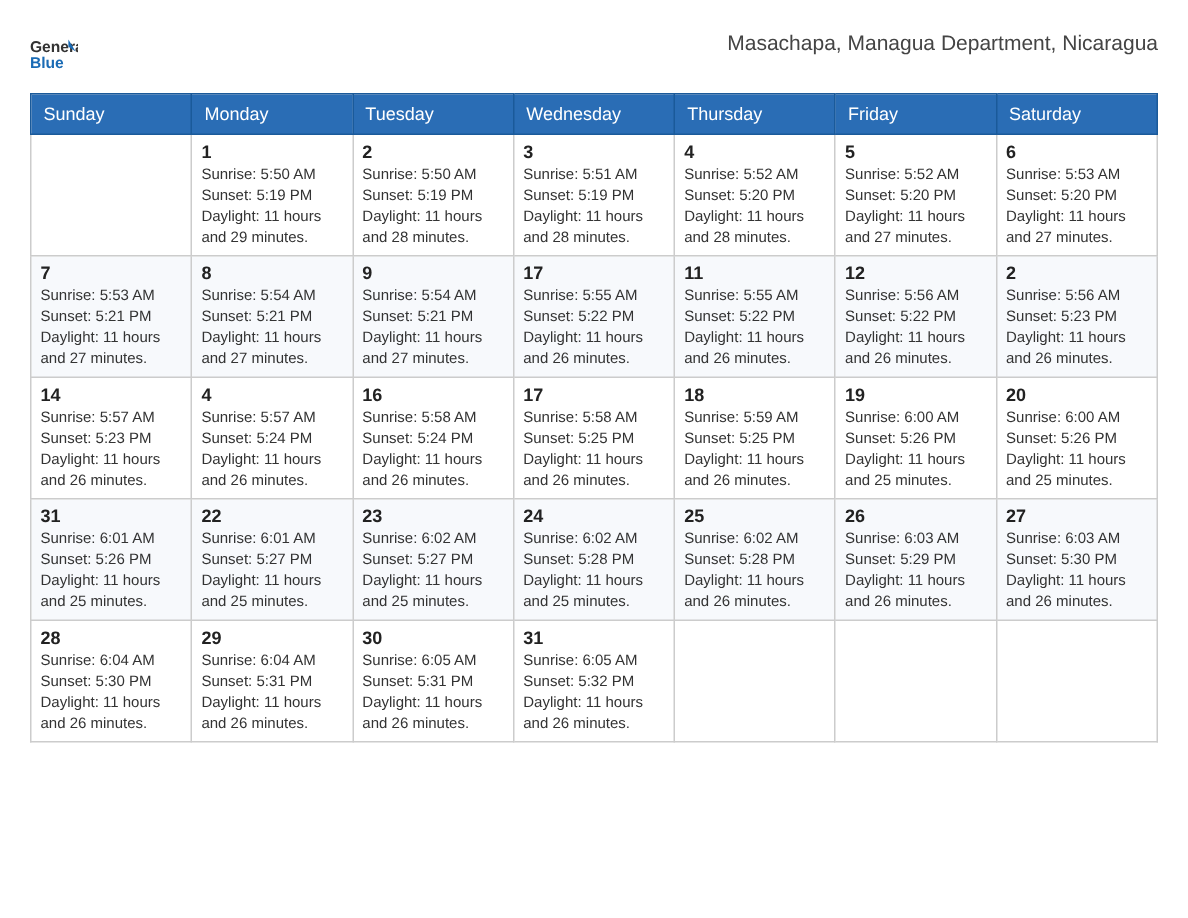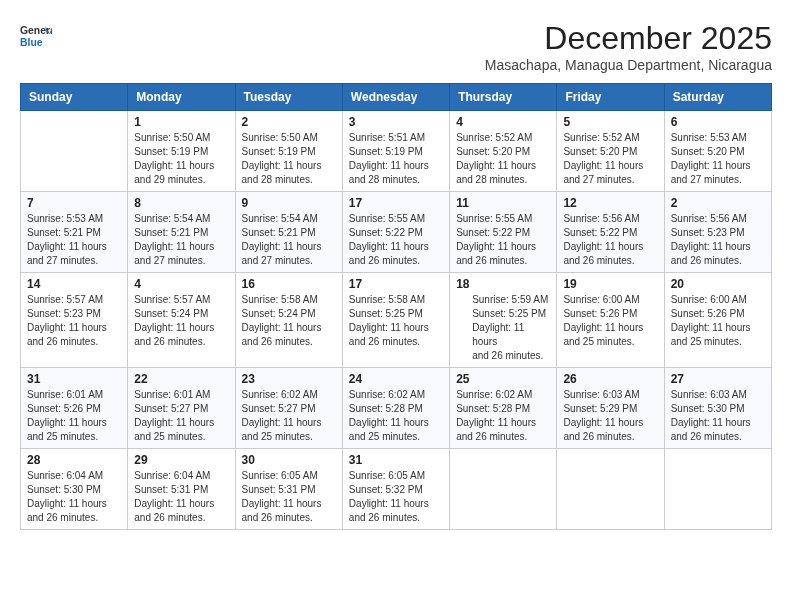--- a/index.html
+++ b/index.html
@@ -41,21 +41,21 @@
       width: 100%;
       border-collapse: collapse;
       font-size: 11px;
     }
     .calendar-table th {
       background-color: #2a6db5;
       color: #fff;
       text-align: left;
       padding: 6px 8px;
       font-size: 12px;
-      font-weight: bold;
+      font-weight: normal;
       border: 1px solid #1a5a9a;
     }
     .calendar-table td {
       border: 1px solid #ccc;
       vertical-align: top;
       padding: 4px 6px;
       width: 14.28%;
       min-height: 80px;
       background: #fff;
     }
@@ -83,21 +83,20 @@
 
 <div class="header-section">
   <div class="logo">
     <svg class="logo-icon" viewBox="0 0 40 40" xmlns="http://www.w3.org/2000/svg">
       <text x="0" y="18" font-size="13" font-weight="bold" fill="#333" font-family="Arial">General</text>
       <text x="0" y="32" font-size="13" font-weight="bold" fill="#1a6bb5" font-family="Arial">Blue</text>
       <polygon points="32,8 38,18 32,14" fill="#1a6bb5"></polygon>
     </svg>
   </div>
   <div class="title-section">
-    <div class="month-title">December 2025</div>
     <div class="location-title">Masachapa, Managua Department, Nicaragua</div>
   </div>
 </div>
 
 <table class="calendar-table">
   <thead>
     <tr id="weekday-header">
     <th>Sunday</th>
         <th>Monday</th>
         <th>Tuesday</th>
@@ -228,21 +227,21 @@
         </td>
         <td>
           <span class="day-number">17</span>
           <div class="day-info" style="white-space: pre-line;">Sunrise: 5:58 AM
 Sunset: 5:25 PM
 Daylight: 11 hours
 and 26 minutes.</div>
         </td>
         <td>
           <span class="day-number">18</span>
-          <div class="day-info" style="white-space: pre-line; margin-left: 16px;">Sunrise: 5:59 AM
+          <div class="day-info" style="white-space: pre-line;">Sunrise: 5:59 AM
 Sunset: 5:25 PM
 Daylight: 11 hours
 and 26 minutes.</div>
         </td>
         <td>
           <span class="day-number">19</span>
           <div class="day-info" style="white-space: pre-line;">Sunrise: 6:00 AM
 Sunset: 5:26 PM
 Daylight: 11 hours
 and 25 minutes.</div>

